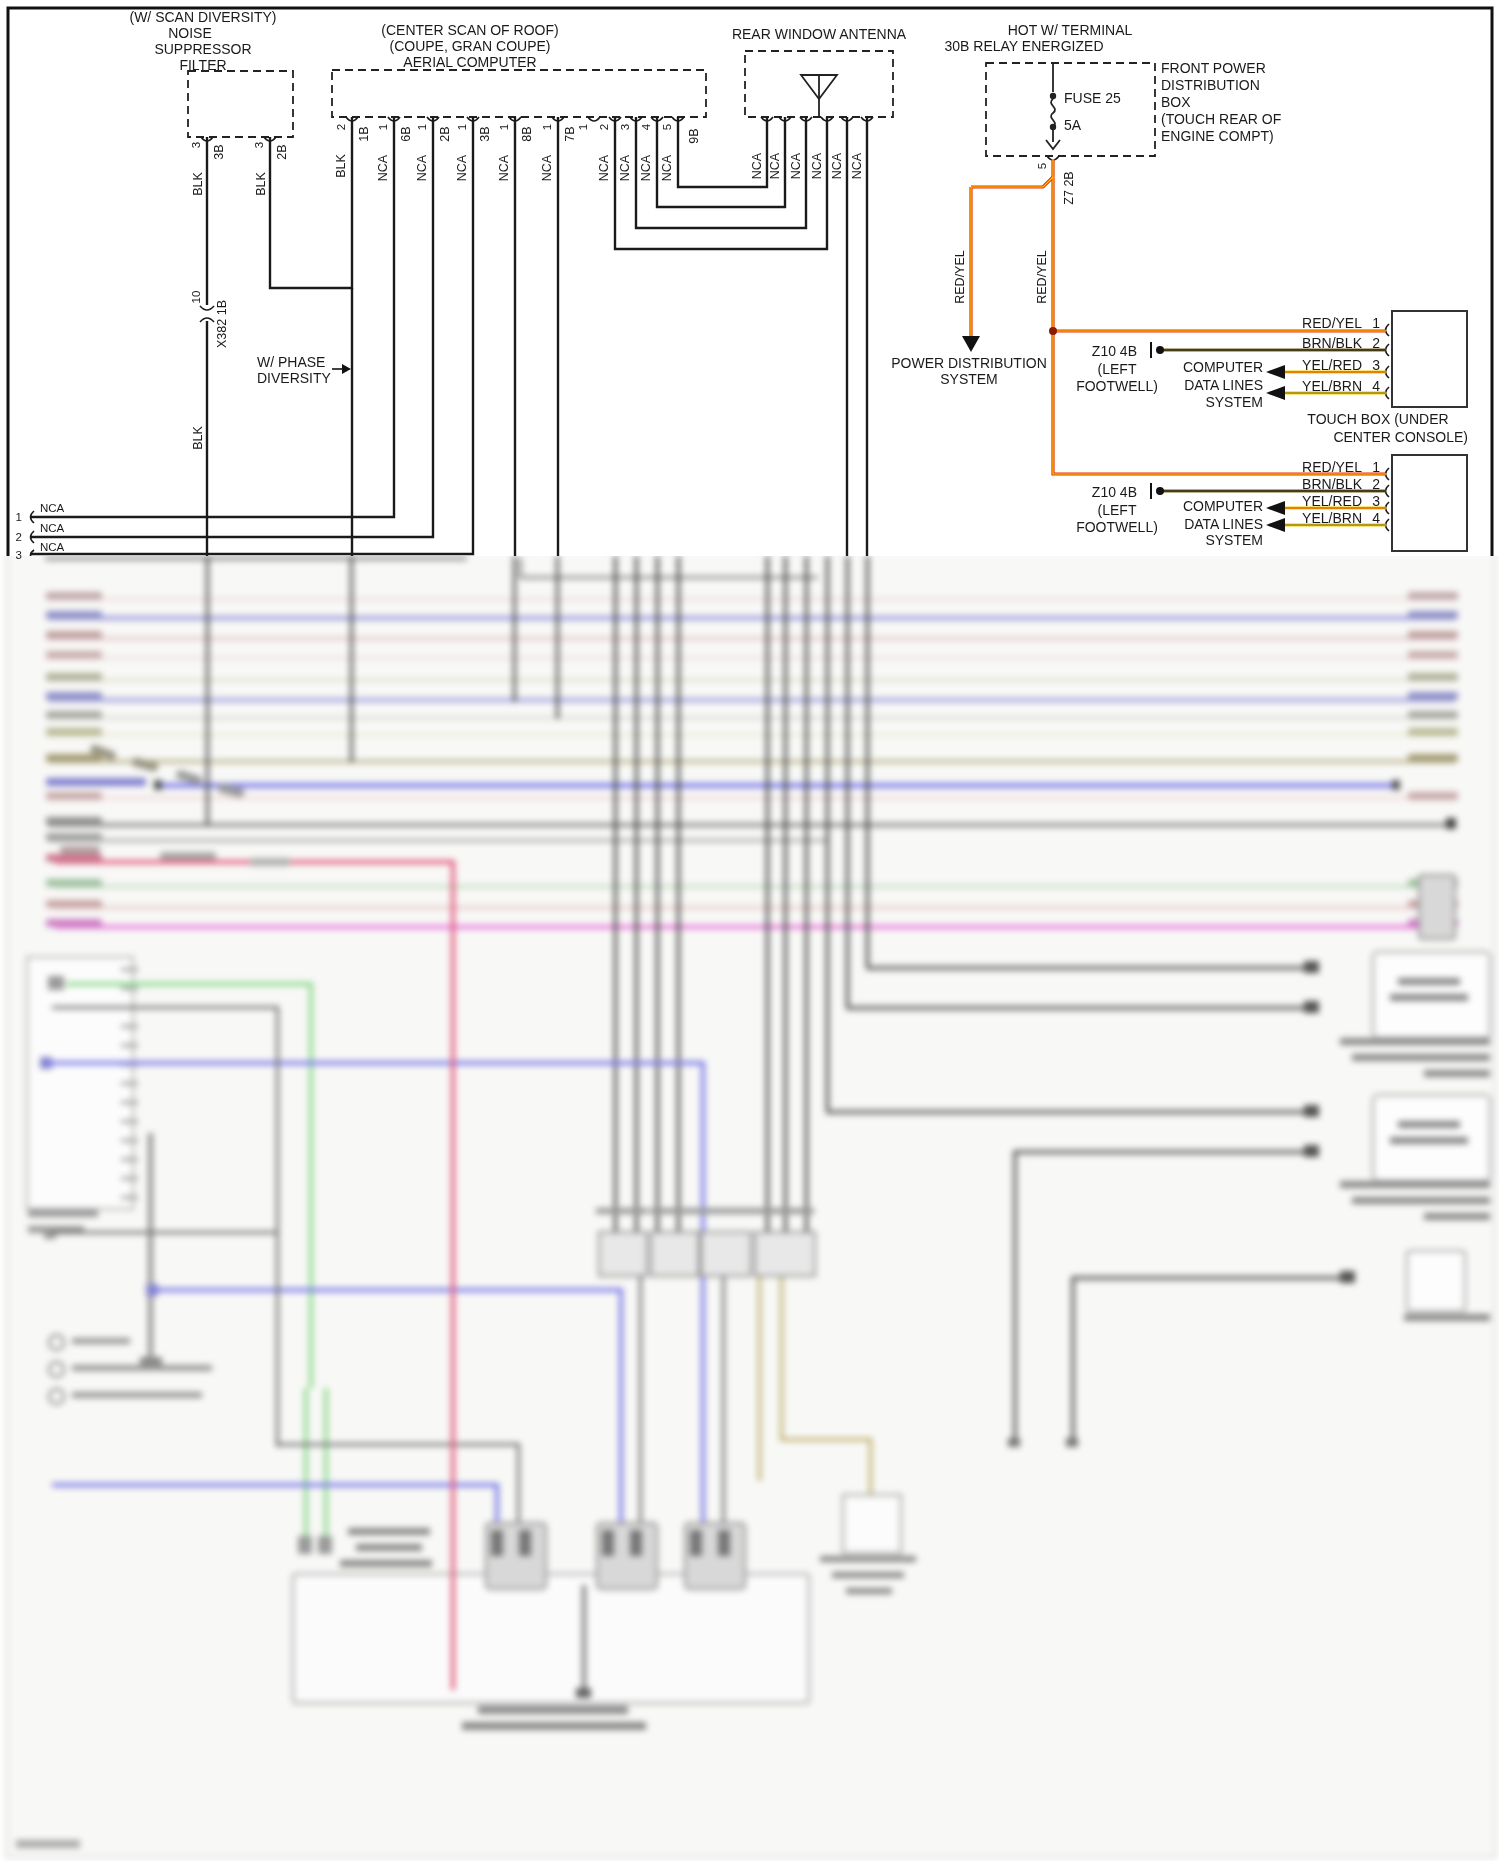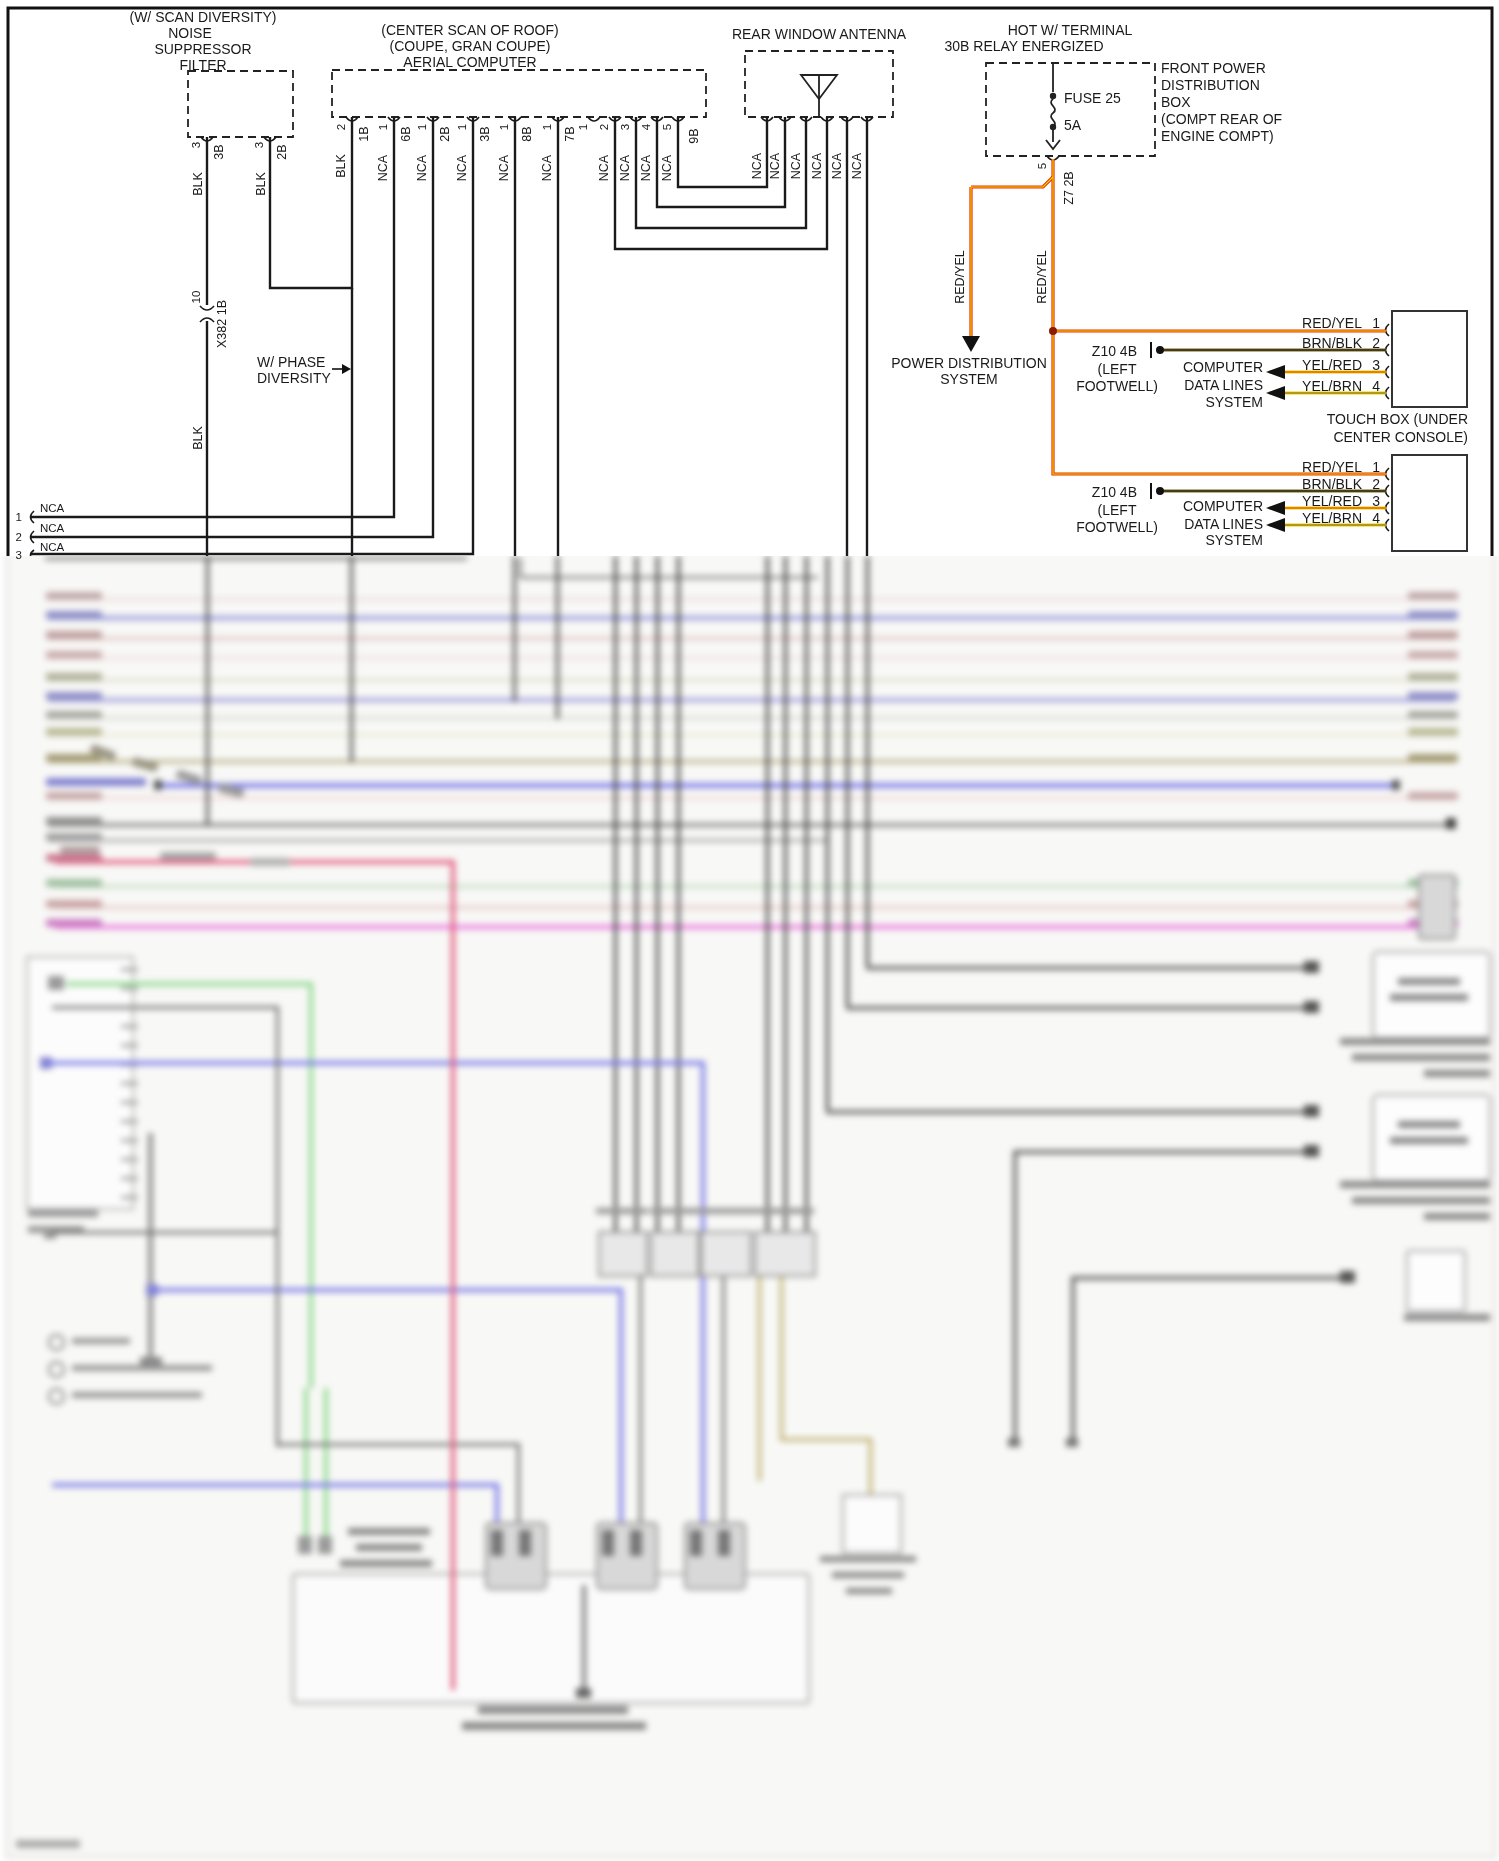--- a/index.html
+++ b/index.html
@@ -366,21 +366,21 @@
 
     <div class="t c" style="left:819px;top:26px;">REAR WINDOW ANTENNA</div>
 
     <div class="t c" style="left:1070px;top:22px;">HOT W/ TERMINAL</div>
     <div class="t c" style="left:1024px;top:38px;">30B RELAY ENERGIZED</div>
     <div class="t" style="left:1064px;top:90px;">FUSE 25</div>
     <div class="t" style="left:1064px;top:117px;">5A</div>
     <div class="t" style="left:1161px;top:60px;">FRONT POWER</div>
     <div class="t" style="left:1161px;top:77px;">DISTRIBUTION</div>
     <div class="t" style="left:1161px;top:94px;">BOX</div>
-    <div class="t" style="left:1161px;top:111px;">(COMPT REAR OF</div>
+    <div class="t" style="left:1161px;top:111px;">(TOUCH REAR OF</div>
     <div class="t" style="left:1161px;top:128px;">ENGINE COMPT)</div>
 
     <div class="t r sm" style="left:197px;top:145px;">3</div>
     <div class="t r" style="left:219px;top:152px;">3B</div>
     <div class="t r sm" style="left:260px;top:145px;">3</div>
     <div class="t r" style="left:282px;top:152px;">2B</div>
     <div class="t r" style="left:198px;top:184px;">BLK</div>
     <div class="t r" style="left:261px;top:184px;">BLK</div>
 
     <div class="t r sm" style="left:197px;top:297px;">10</div>
@@ -451,21 +451,21 @@
 
     <div class="t ra" style="left:1282px;top:315px;width:80px;">RED/YEL</div>
     <div class="t ra" style="left:1366px;top:315px;width:14px;">1</div>
     <div class="t ra" style="left:1282px;top:335px;width:80px;">BRN/BLK</div>
     <div class="t ra" style="left:1366px;top:335px;width:14px;">2</div>
     <div class="t ra" style="left:1282px;top:357px;width:80px;">YEL/RED</div>
     <div class="t ra" style="left:1366px;top:357px;width:14px;">3</div>
     <div class="t ra" style="left:1282px;top:378px;width:80px;">YEL/BRN</div>
     <div class="t ra" style="left:1366px;top:378px;width:14px;">4</div>
 
-    <div class="t ra" style="left:1288px;top:411px;width:180px;">TOUCH BOX (UNDER</div>
+    <div class="t ra" style="left:1288px;top:411px;width:180px;text-align:center;">TOUCH BOX (UNDER</div>
     <div class="t ra" style="left:1288px;top:429px;width:180px;">CENTER CONSOLE)</div>
 
     <div class="t ra" style="left:1282px;top:459px;width:80px;">RED/YEL</div>
     <div class="t ra" style="left:1366px;top:459px;width:14px;">1</div>
     <div class="t ra" style="left:1282px;top:476px;width:80px;">BRN/BLK</div>
     <div class="t ra" style="left:1366px;top:476px;width:14px;">2</div>
     <div class="t ra" style="left:1282px;top:493px;width:80px;">YEL/RED</div>
     <div class="t ra" style="left:1366px;top:493px;width:14px;">3</div>
     <div class="t ra" style="left:1282px;top:510px;width:80px;">YEL/BRN</div>
     <div class="t ra" style="left:1366px;top:510px;width:14px;">4</div>

